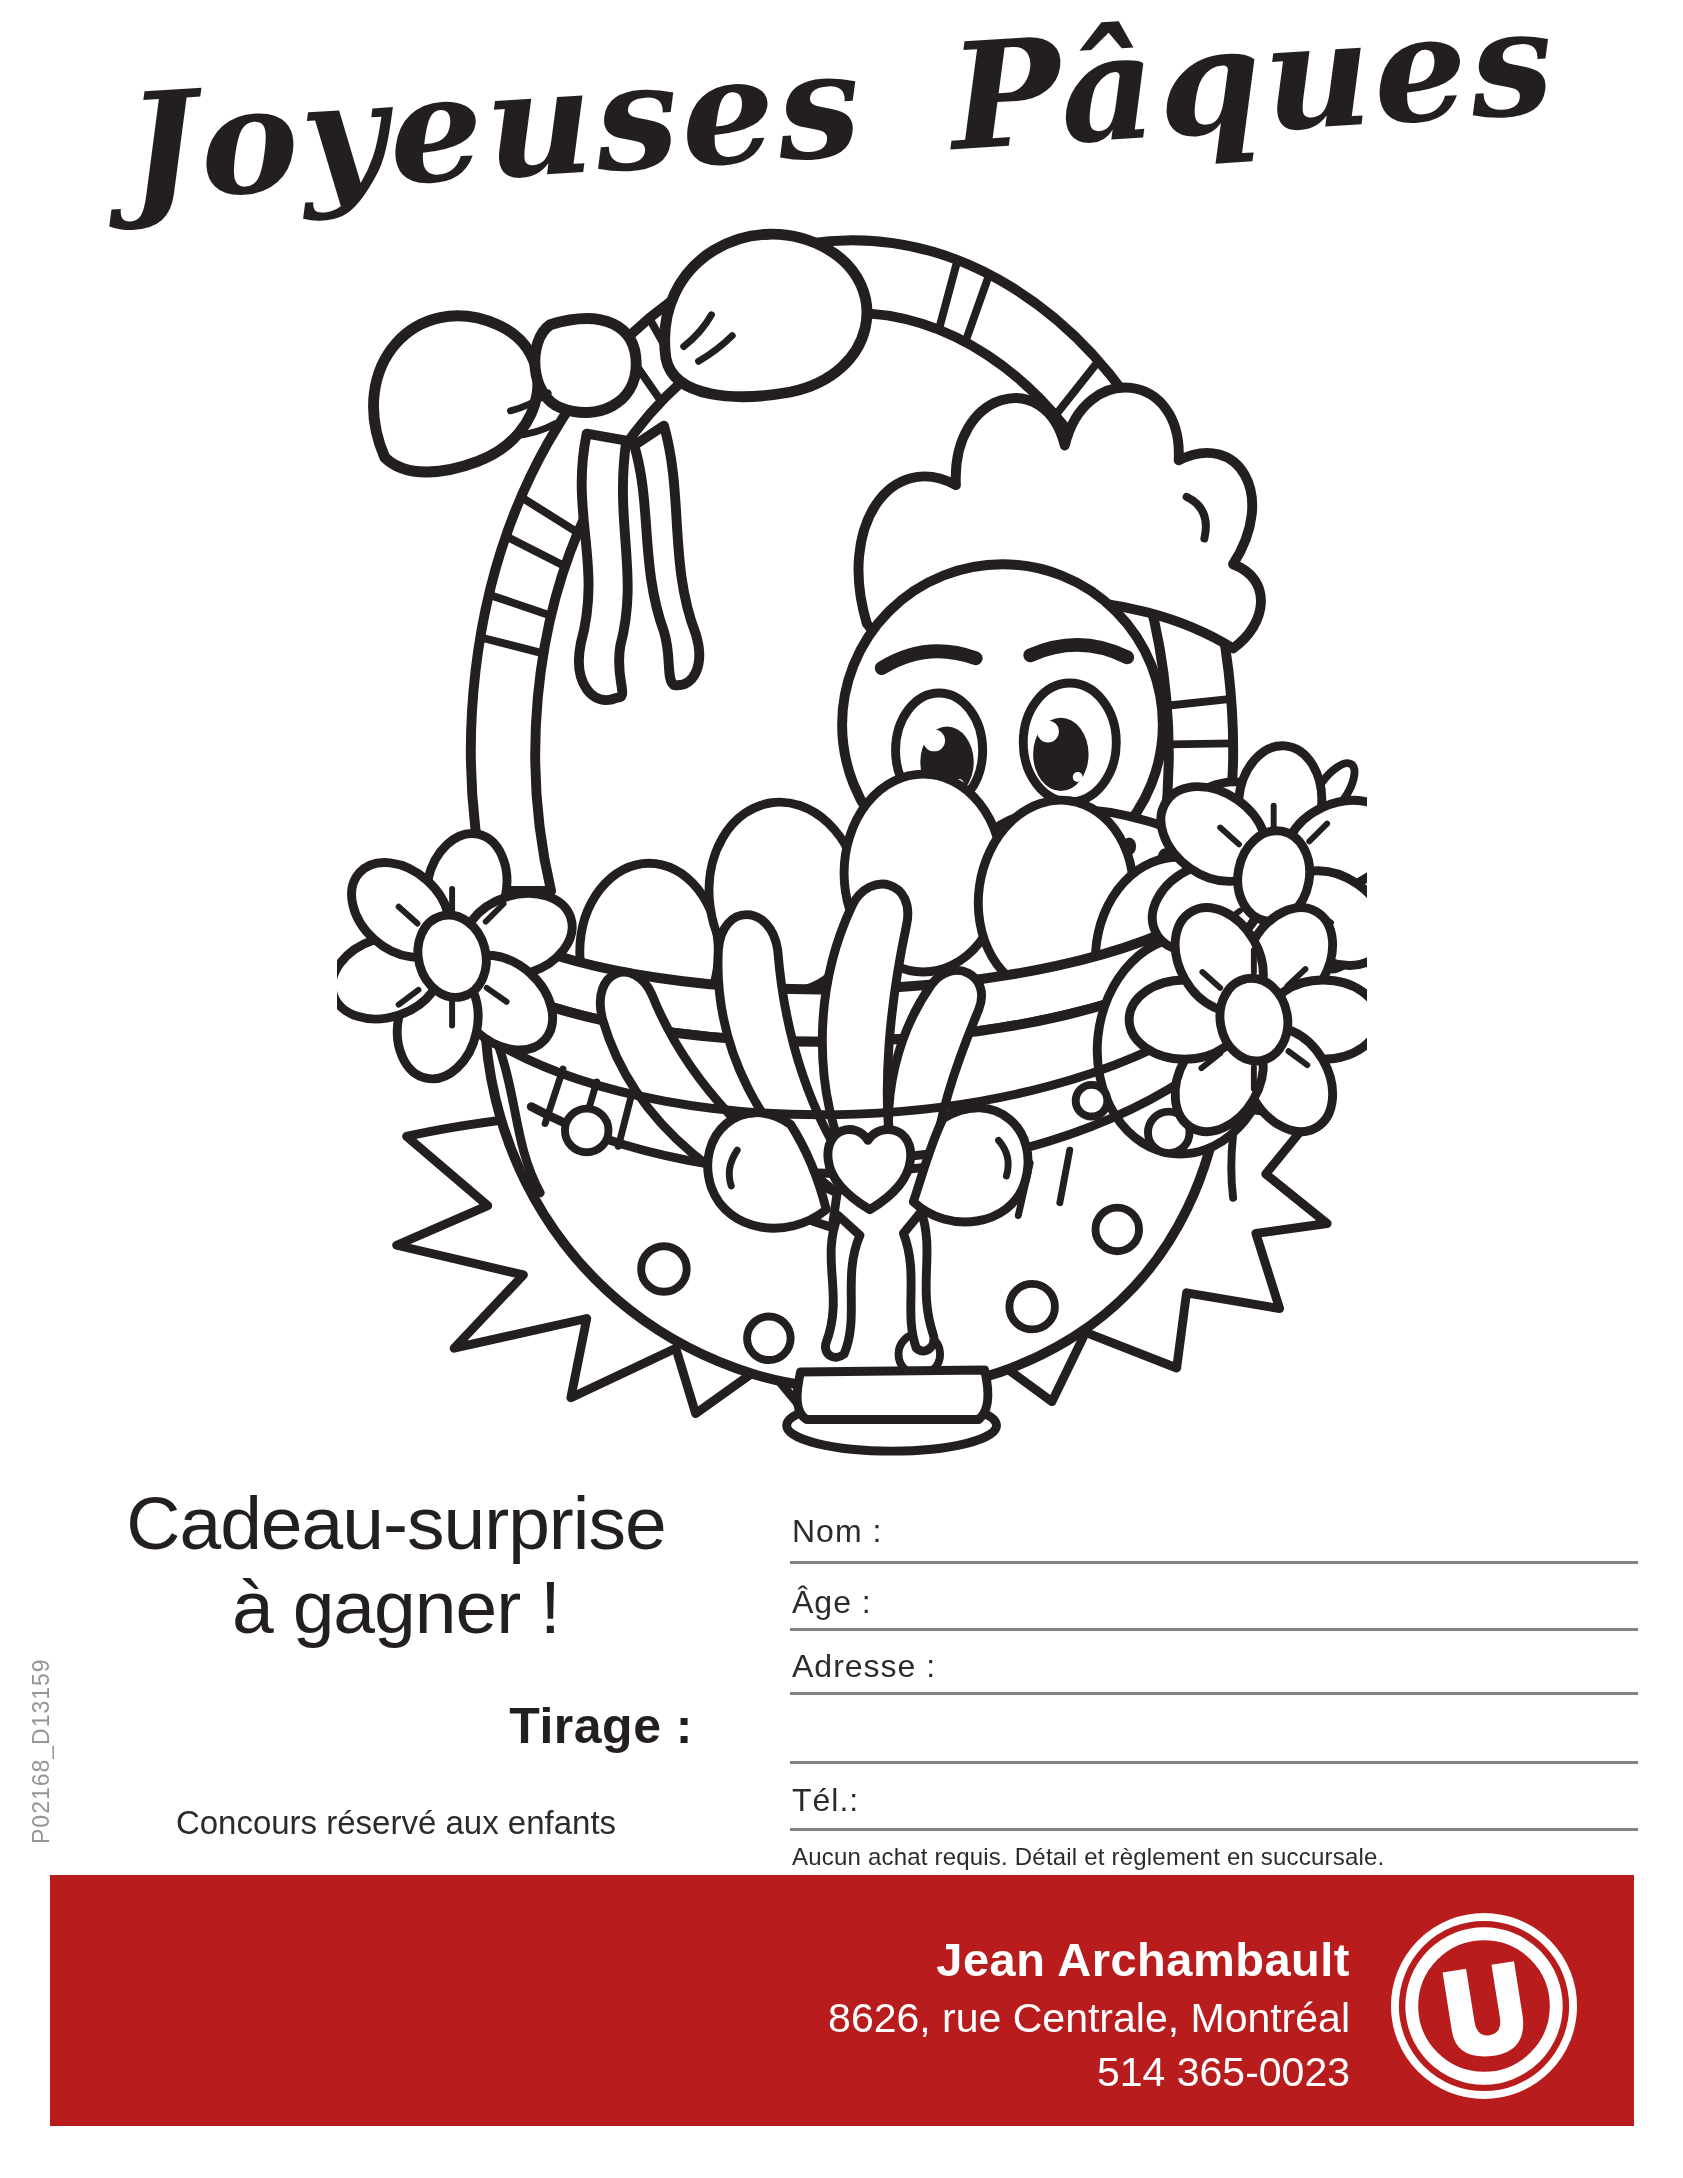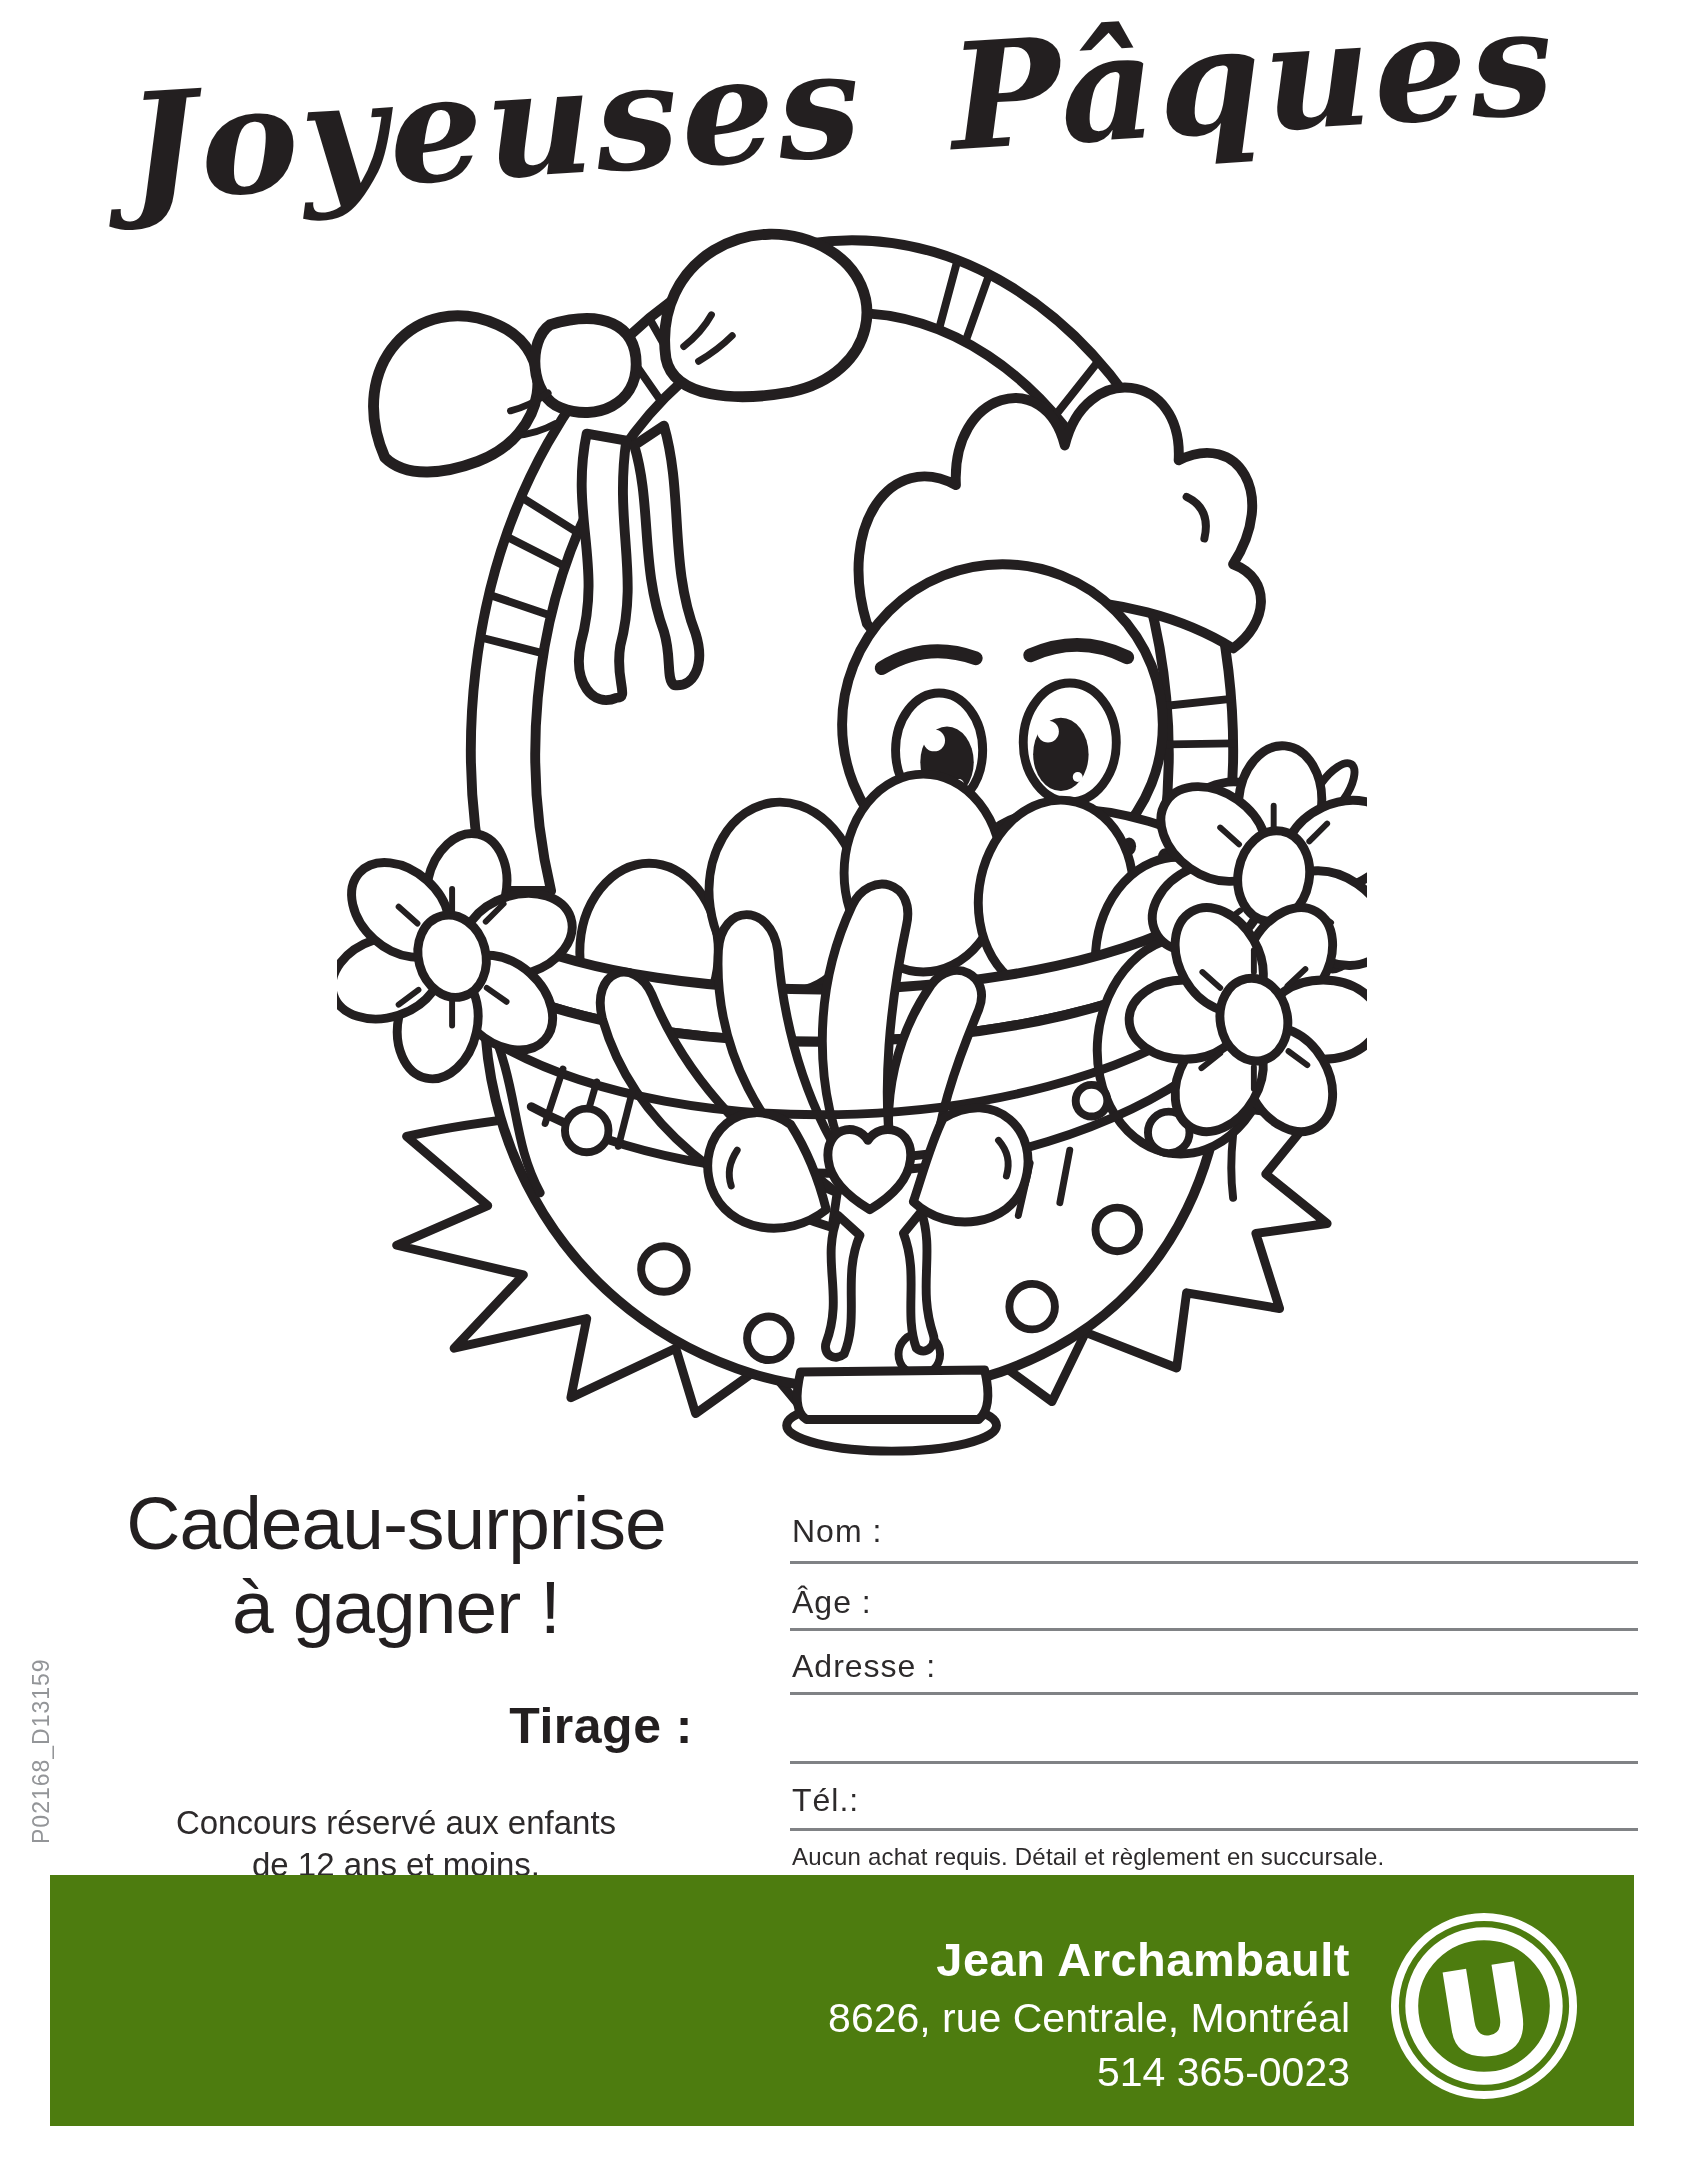--- a/index.html
+++ b/index.html
@@ -36,21 +36,21 @@
   .side-code{
     position:absolute;left:28px;top:1705px;height:139px;
     writing-mode:vertical-rl;transform:rotate(180deg);
     font-size:23px;color:#939598;letter-spacing:1px;white-space:nowrap;
   }
   
   .form-label{position:absolute;font-size:32px;color:#2d2a2b;letter-spacing:1px;}
   .form-line{position:absolute;left:790px;width:848px;height:3px;background:#808285;}
   .disclaimer{position:absolute;left:792px;top:1843px;font-size:24px;color:#2d2a2b;letter-spacing:0.2px;}
   
-  .footer-bar{position:absolute;left:50px;top:1875px;width:1584px;height:251px;background:#4d7c0f;}
+  .footer-bar{position:absolute;left:50px;top:1875px;width:1584px;height:251px;background:#b91c1c;}
   .footer-text{position:absolute;right:284px;top:57px;text-align:right;color:#ffffff;white-space:nowrap;}
   .footer-name{font-size:47px;font-weight:bold;letter-spacing:0.5px;margin:0 0 8px 0;}
   .footer-addr{font-size:41px;font-weight:300;margin:0 0 7px 0;}
   .footer-phone{font-size:41px;font-weight:300;margin:0;}
   .footer-logo{position:absolute;left:1337px;top:34px;width:194px;height:194px;}
 </style>
 </head>
 <body>
 
 <div class="page">
@@ -257,21 +257,20 @@
     </g>
   </svg>
 
   <div class="headline">
     <div>Cadeau-surprise</div>
     <div>à gagner !</div>
   </div>
   <div class="tirage">Tirage :</div>
   <div class="eligibility">
     <div>Concours réservé aux enfants</div>
-    <div>de 12 ans et moins.</div>
   </div>
 
   <div class="side-code">P02168_D13159</div>
 
   <div>
     <div class="form-label" style="left:792px;top:1513px;">Nom :</div>
     <div class="form-line" style="top:1561px;"></div>
 
     <div class="form-label" style="left:792px;top:1584px;">Âge :</div>
     <div class="form-line" style="top:1628px;"></div>

